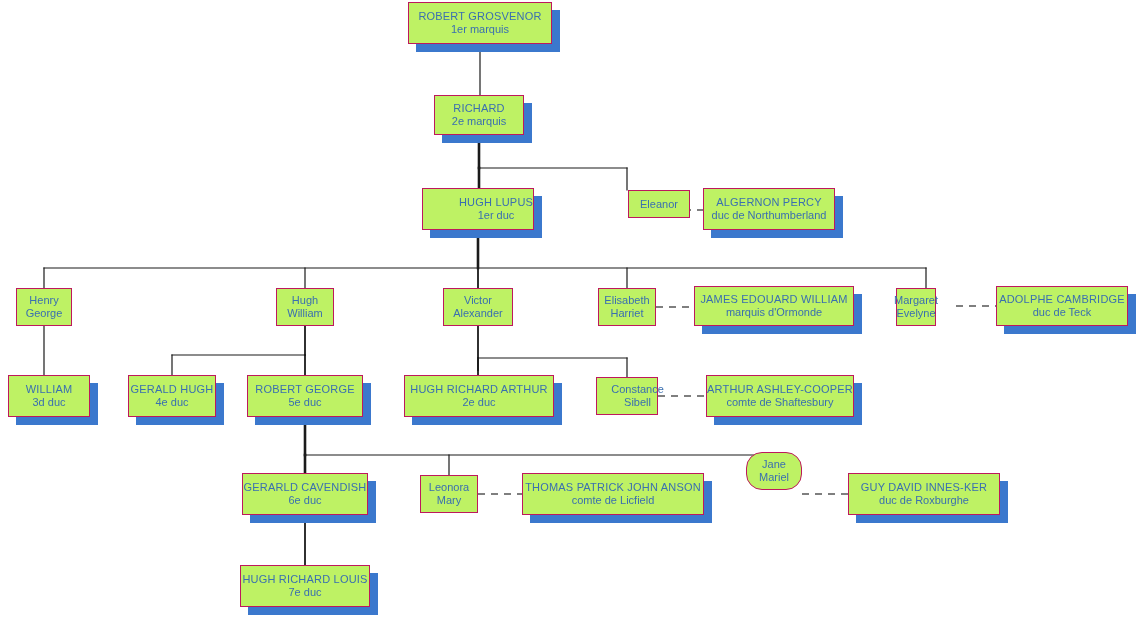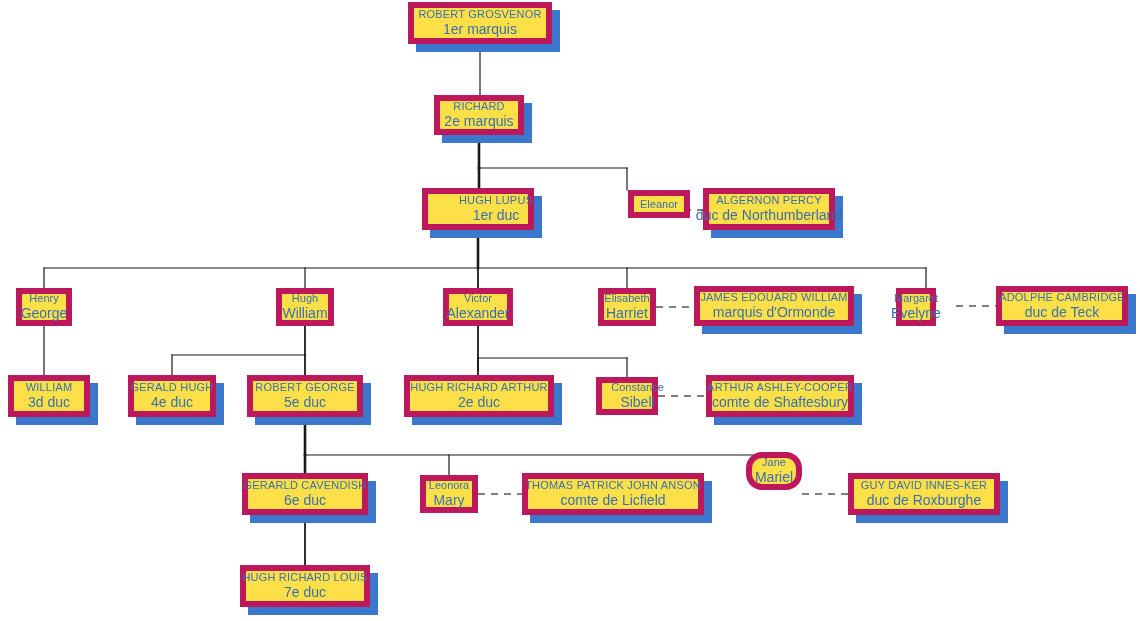--- a/index.html
+++ b/index.html
@@ -17,33 +17,33 @@
   #wires{
     position:absolute;
     left:0; top:0;
     width:1140px;
     height:621px;
     pointer-events:none;
   }
   .node{
     position:absolute;
     box-sizing:border-box;
-    background:#fde047;
-    border:6px solid #be185d;
+    background:#bef264;
+    border:1px solid #be185d;
     color:#3a6fb0;
     display:flex;
     flex-direction:column;
     align-items:center;
     justify-content:center;
     text-align:center;
     line-height:1.18;
     z-index:3;
   }
   .node .l1{font-size:11px;white-space:nowrap;}
-  .node .l2{font-size:14px;white-space:nowrap;}
+  .node .l2{font-size:11px;white-space:nowrap;}
   .node.caps .l1{letter-spacing:.2px;}
   .shadow{
     position:absolute;
     background:#3b78cd;
     z-index:1;
   }
 </style>
 </head>
 <body>
 

